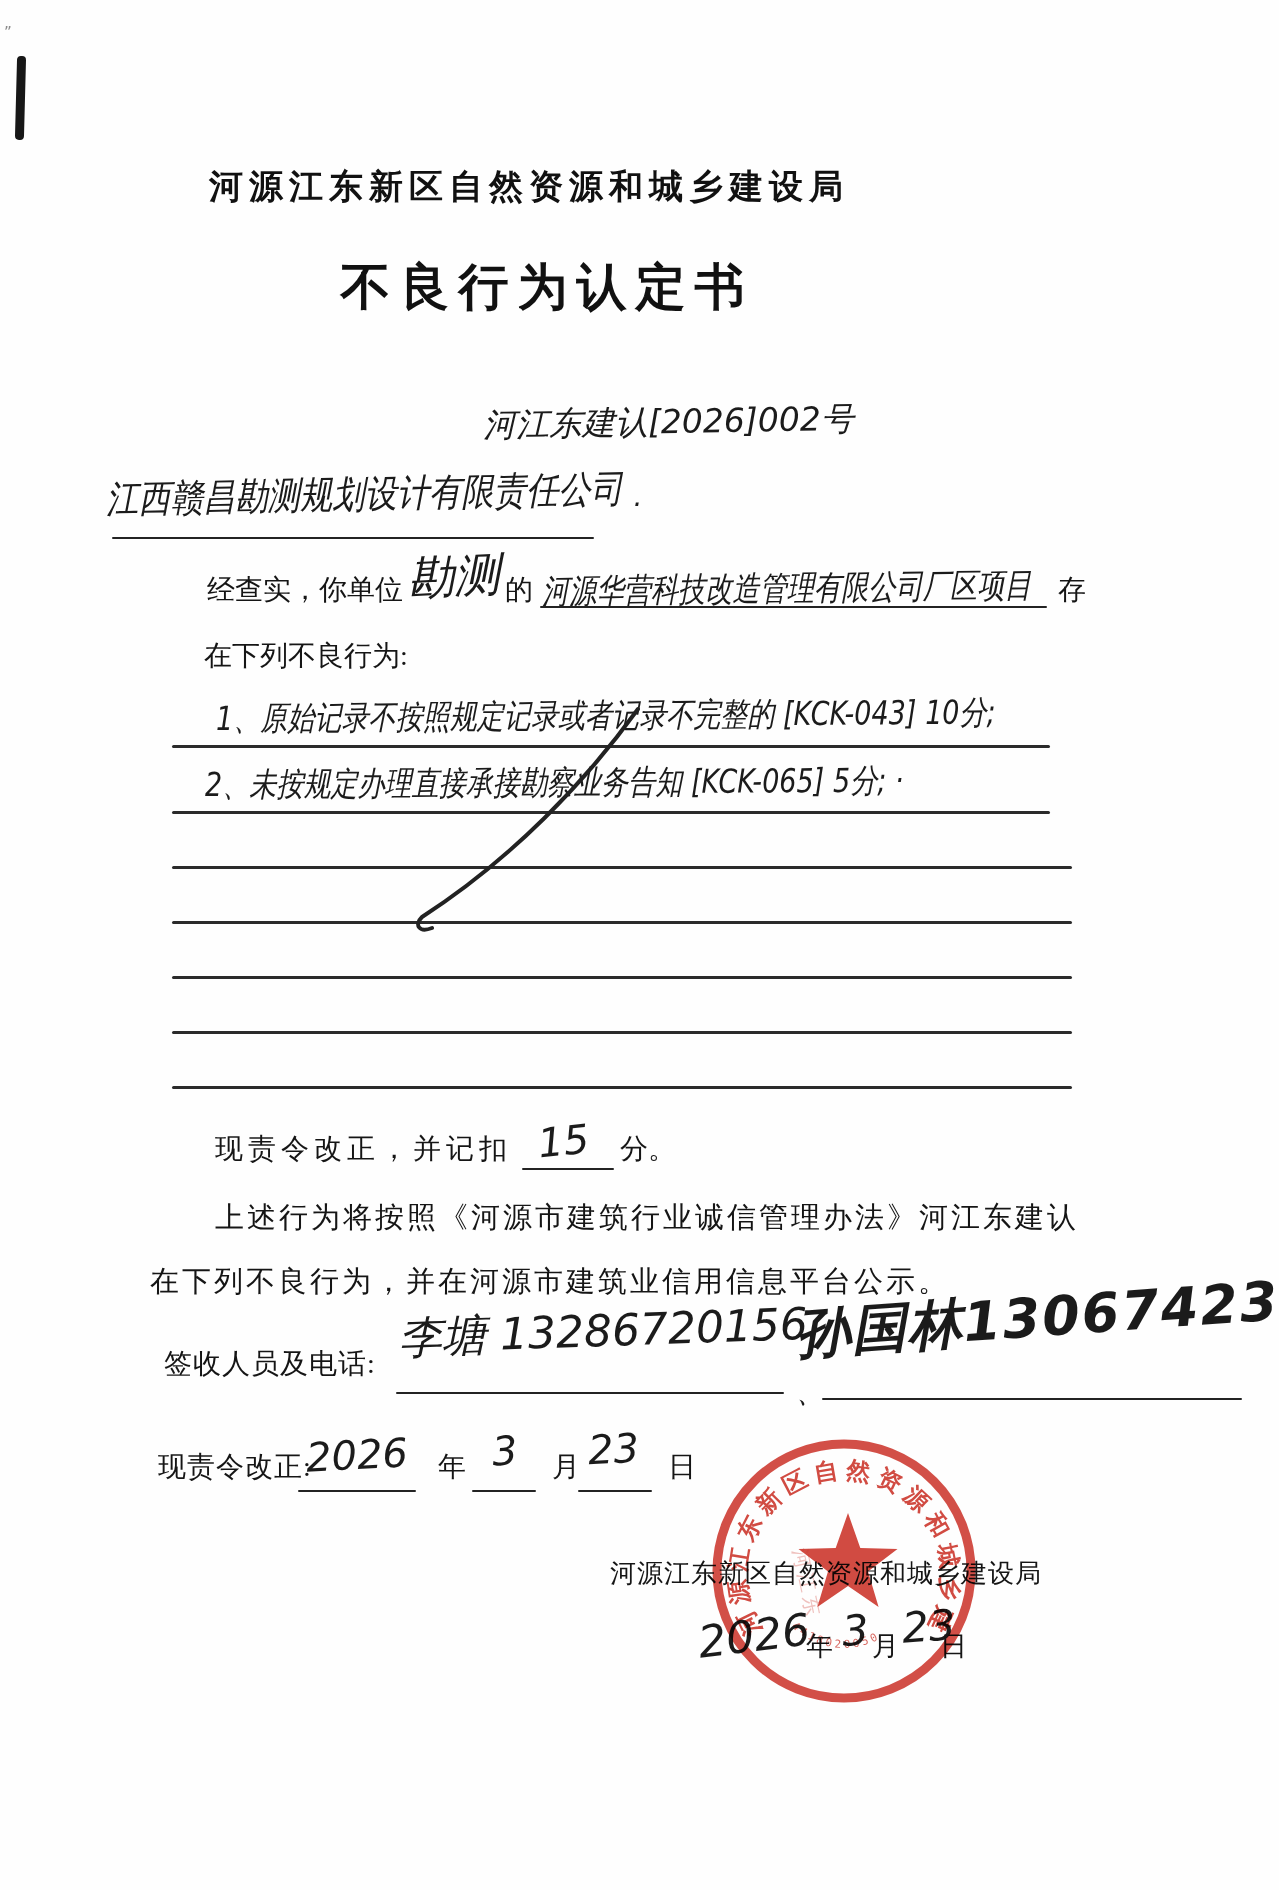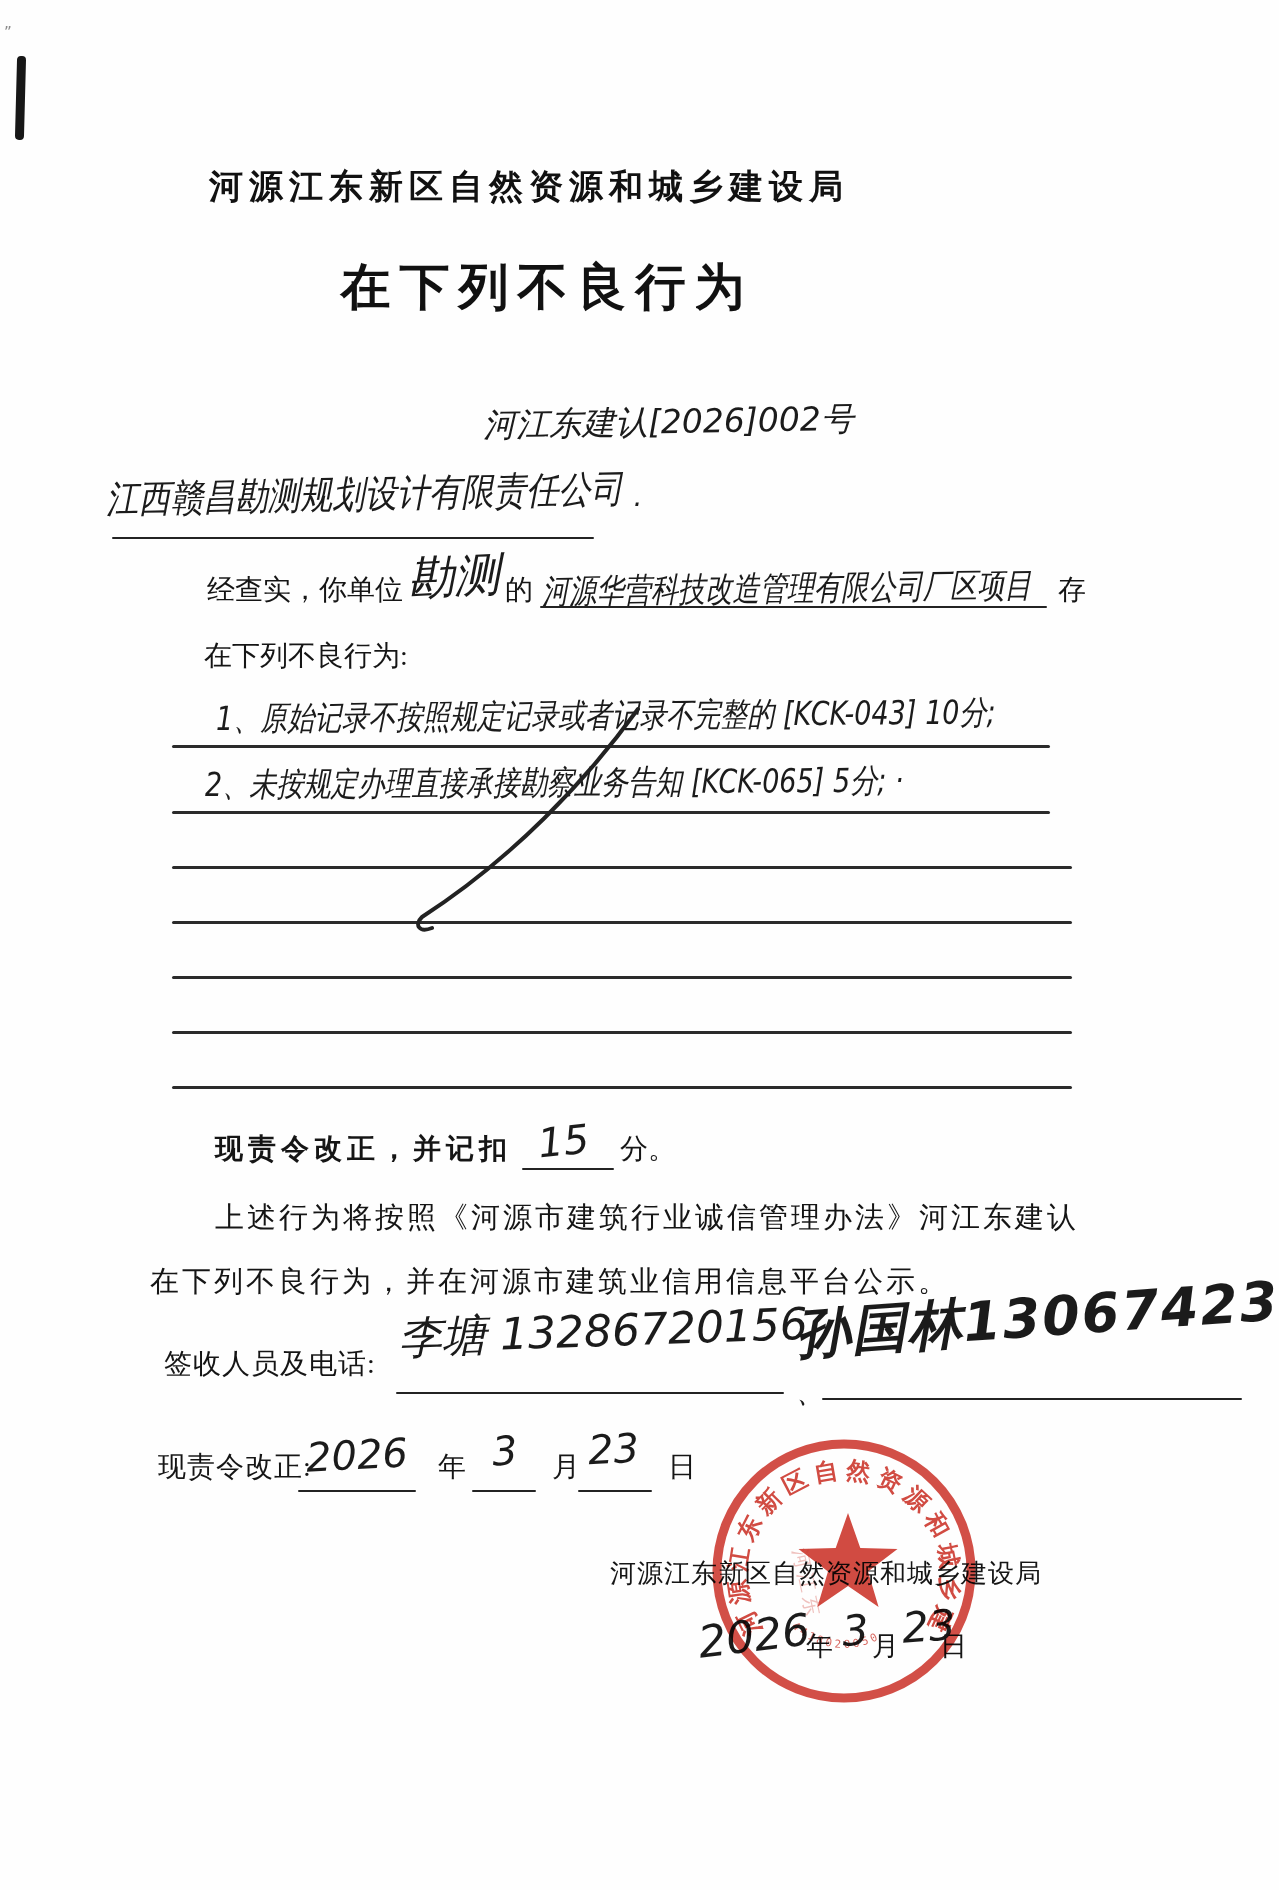--- a/index.html
+++ b/index.html
@@ -21,21 +21,21 @@
 </style>
 </head>
 <body>
 
 <div class="page">
 
   <div class="corner-quote">”</div>
   <div class="corner-bar"></div>
 
   <div class="abs heiti" style="left:0;top:164px;width:1058px;text-align:center;font-size:34px;letter-spacing:6px;">河源江东新区自然资源和城乡建设局</div>
-  <div class="abs heiti" style="left:0;top:254px;width:1094px;text-align:center;font-size:50px;letter-spacing:9px;">在下列不良行为</div>
+  <div class="abs heiti" style="left:0;top:254px;width:1094px;text-align:center;font-size:50px;letter-spacing:9px;">不良行为认定书</div>
 
   <div class="abs hand" style="left:483px;top:400px;font-size:33px;transform:rotate(-1deg);">河江东建认[2026]002号</div>
 
   <div class="abs hand" style="left:106px;top:468px;font-size:38px;transform:rotate(-1.2deg);">
     <span class="cmp" style="transform:scaleX(0.85);">江西赣昌勘测规划设计有限责任公司</span>
   </div>
   <div class="uline" style="left:112px;top:537px;width:482px;"></div>
   <div class="abs hand" style="left:632px;top:488px;font-size:28px;">·</div>
 
   <div class="abs printed" style="left:207px;top:571px;font-size:28px;">经查实，你单位</div>
@@ -61,21 +61,21 @@
   <div class="rline" style="left:172px;top:866px;width:900px;"></div>
   <div class="rline" style="left:172px;top:921px;width:900px;"></div>
   <div class="rline" style="left:172px;top:976px;width:900px;"></div>
   <div class="rline" style="left:172px;top:1031px;width:900px;"></div>
   <div class="rline" style="left:172px;top:1086px;width:900px;"></div>
 
   <svg style="left:390px;top:695px;" width="270" height="255" viewBox="0 0 270 255">
     <path d="M 248 14 C 196 86, 122 164, 32 222 c -8 8, -3 16, 10 11" fill="none" stroke="#222222" stroke-width="4" stroke-linecap="round"></path>
   </svg>
 
-  <div class="abs printed" style="left:215px;top:1130px;font-size:28px;letter-spacing:5px;font-weight:bold;">现责令改正，并记扣</div>
+  <div class="abs printed" style="left:215px;top:1130px;font-size:28px;letter-spacing:5px;">现责令改正，并记扣</div>
   <div class="abs hand" style="left:538px;top:1118px;font-size:40px;transform:rotate(-6deg);">15</div>
   <div class="uline" style="left:522px;top:1168px;width:92px;"></div>
   <div class="abs printed" style="left:620px;top:1130px;font-size:28px;">分。</div>
 
   <div class="abs printed" style="left:215px;top:1198px;font-size:29px;letter-spacing:3px;">上述行为将按照《河源市建筑行业诚信管理办法》河江东建认</div>
   <div class="abs printed" style="left:150px;top:1262px;font-size:29px;letter-spacing:3px;">在下列不良行为，并在河源市建筑业信用信息平台公示。</div>
 
   <div class="abs printed" style="left:164px;top:1345px;font-size:28px;letter-spacing:1px;font-family:Liberation Serif, serif;">签收人员及电话:</div>
   <div class="abs hand" style="left:398px;top:1302px;font-size:44px;transform:rotate(-2deg);">李塘 13286720156</div>
   <div class="uline" style="left:396px;top:1392px;width:388px;"></div>

